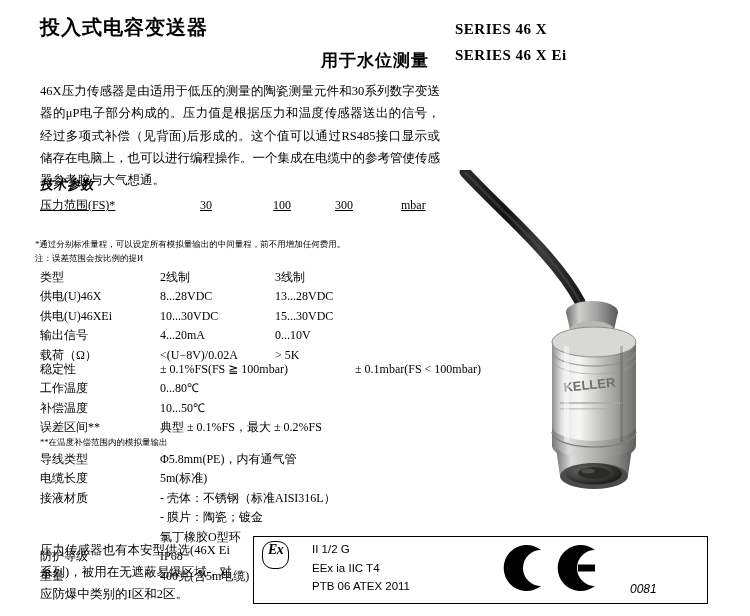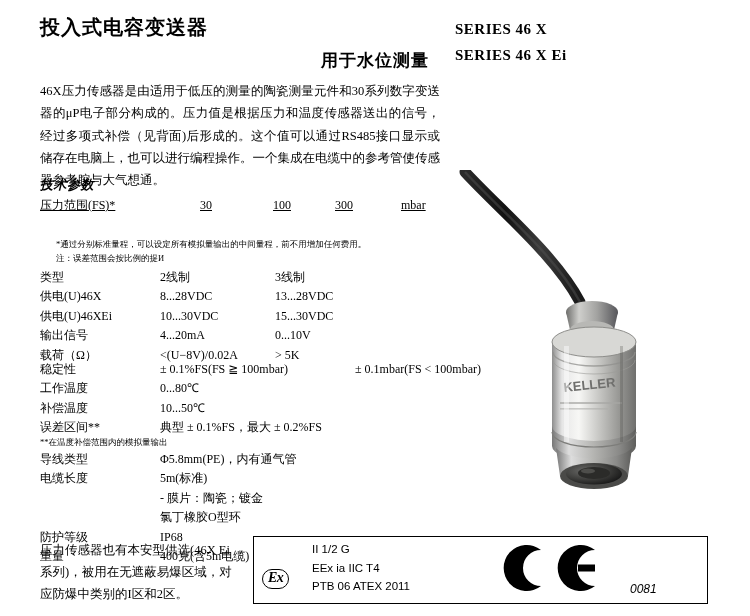--- a/index.html
+++ b/index.html
@@ -95,21 +95,21 @@
   .block-range td.c1 { width: 73px; text-align: left; }
   .block-range td.c2 { width: 62px; text-align: left; }
   .block-range td.c3 { width: 66px; text-align: left; }
 
   .footnote {
     position: absolute;
     font-size: 8.5px;
     color: #000;
     line-height: 1.6;
   }
-  .fn1 { left: 56px; top: 238px; width: 430px; }
+  .fn1 { left: 35px; top: 238px; width: 430px; }
   .fn2 { left: 40px; top: 436px; width: 430px; }
 
   .block-elec {
     position: absolute;
     left: 40px;
     top: 268px;
   }
   .block-elec td.lbl { width: 120px; }
   .block-elec td.c1 { width: 115px; }
   .block-elec td.c2 { width: 120px; }
@@ -153,23 +153,22 @@
   .ex-logo {
     position: absolute;
     left: 262px;
     top: 541px;
     font-family: "Liberation Serif", serif;
     font-size: 14px;
     font-weight: bold;
     font-style: italic;
     border: 1.6px solid #000;
     border-radius: 11px;
-    padding: 0px 5px 2px 5px;
+    padding: 0px 5px 10px 5px;
     letter-spacing: -0.5px;
-    margin-top: 28px;
   }
   .ex-text {
     position: absolute;
     left: 312px;
     top: 540px;
     font-size: 11.5px;
     font-family: "Liberation Sans", sans-serif;
     line-height: 1.62;
   }
   .ce-mark {
@@ -292,20 +291,24 @@
 
   <table class="spec block-mech">
     <tbody>
         <tr>
       <td class="lbl">导线类型</td>
       <td class="c1">Φ5.8mm(PE)，内有通气管</td>
     </tr>
     <tr>
       <td class="lbl">电缆长度</td>
       <td class="c1">5m(标准)</td>
+    </tr>
+    <tr>
+      <td class="lbl">接液材质</td>
+      <td class="c1">- 壳体：不锈钢（标准AISI316L）</td>
     </tr>
     <tr>
       <td class="lbl"></td>
       <td class="c1">- 膜片：陶瓷；镀金</td>
     </tr>
     <tr>
       <td class="lbl"></td>
       <td class="c1">氯丁橡胶O型环</td>
     </tr>
     <tr>

